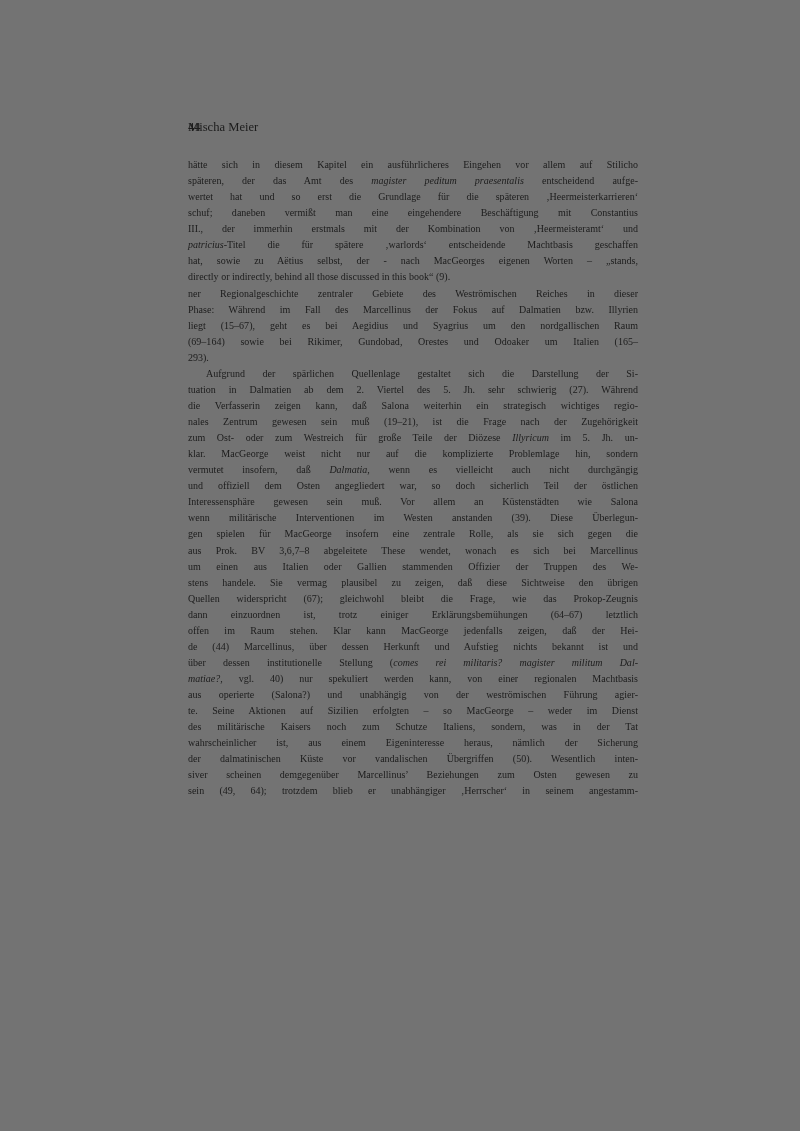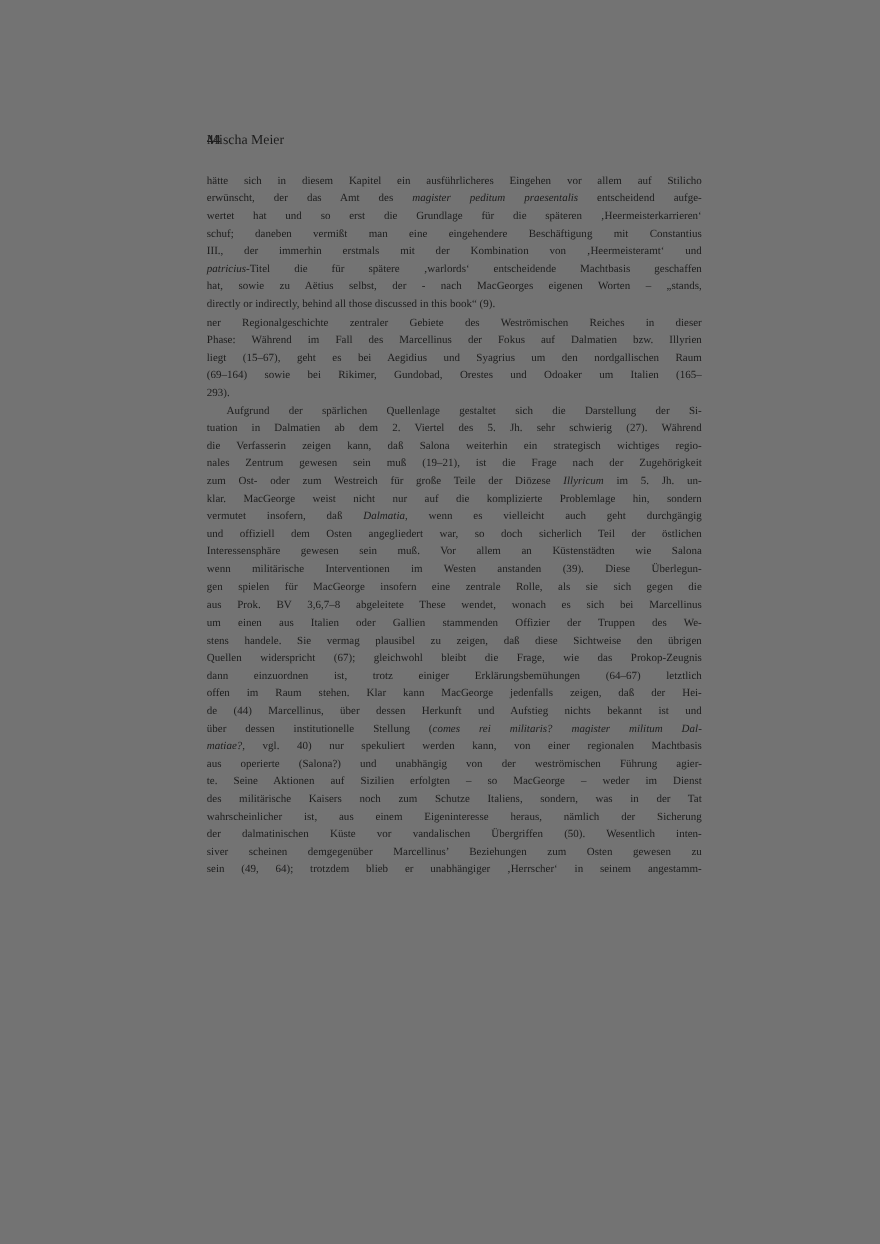--- a/index.html
+++ b/index.html
@@ -69,21 +69,21 @@
 <body>
 
 <div class="sheet">
   <div class="runhead">
     <span class="pagenum">44</span>
     <span class="rh-title">Mischa Meier</span>
   </div>
   <div class="textblock" style="color: rgb(28, 28, 28);">
       <div class="para">
         <div class="line"><span class="rm">hätte sich in diesem Kapitel ein ausführlicheres Eingehen vor allem auf Stilicho</span></div>
-        <div class="line"><span class="rm">erwünscht, der das Amt des </span><span class="it">magister peditum praesentalis</span><span class="rm"> entscheidend aufge-</span></div>
+        <div class="line"><span class="rm">späteren, der das Amt des </span><span class="it">magister peditum praesentalis</span><span class="rm"> entscheidend aufge-</span></div>
         <div class="line"><span class="rm">wertet hat und so erst die Grundlage für die späteren ‚Heermeisterkarrieren‘</span></div>
         <div class="line"><span class="rm">schuf; daneben vermißt man eine eingehendere Beschäftigung mit Constantius</span></div>
         <div class="line"><span class="rm">III., der immerhin erstmals mit der Kombination von ‚Heermeisteramt‘ und</span></div>
         <div class="line"><span class="it">patricius</span><span class="rm">-Titel die für spätere ‚warlords‘ entscheidende Machtbasis geschaffen</span></div>
         <div class="line"><span class="rm">hat, sowie zu Aëtius selbst, der - nach MacGeorges eigenen Worten – „stands,</span></div>
         <div class="line short"><span class="rm">directly or indirectly, behind all those discussed in this book“ (9).</span></div>
       </div>
       <div class="para">
         <div class="line"><span class="rm">ner Regionalgeschichte zentraler Gebiete des Weströmischen Reiches in dieser</span></div>
         <div class="line"><span class="rm">Phase: Während im Fall des Marcellinus der Fokus auf Dalmatien bzw. Illyrien</span></div>
@@ -91,21 +91,21 @@
         <div class="line"><span class="rm">(69–164) sowie bei Rikimer, Gundobad, Orestes und Odoaker um Italien (165–</span></div>
         <div class="line short"><span class="rm">293).</span></div>
       </div>
       <div class="para">
         <div class="line indent"><span class="rm">Aufgrund der spärlichen Quellenlage gestaltet sich die Darstellung der Si-</span></div>
         <div class="line"><span class="rm">tuation in Dalmatien ab dem 2. Viertel des 5. Jh. sehr schwierig (27). Während</span></div>
         <div class="line"><span class="rm">die Verfasserin zeigen kann, daß Salona weiterhin ein strategisch wichtiges regio-</span></div>
         <div class="line"><span class="rm">nales Zentrum gewesen sein muß (19–21), ist die Frage nach der Zugehörigkeit</span></div>
         <div class="line"><span class="rm">zum Ost- oder zum Westreich für große Teile der Diözese </span><span class="it">Illyricum</span><span class="rm"> im 5. Jh. un-</span></div>
         <div class="line"><span class="rm">klar. MacGeorge weist nicht nur auf die komplizierte Problemlage hin, sondern</span></div>
-        <div class="line"><span class="rm">vermutet insofern, daß </span><span class="it">Dalmatia</span><span class="rm">, wenn es vielleicht auch geht durchgängig</span></div>
+        <div class="line"><span class="rm">vermutet insofern, daß </span><span class="it">Dalmatia</span><span class="rm">, wenn es vielleicht auch nicht durchgängig</span></div>
         <div class="line"><span class="rm">und offiziell dem Osten angegliedert war, so doch sicherlich Teil der östlichen</span></div>
         <div class="line"><span class="rm">Interessensphäre gewesen sein muß. Vor allem an Küstenstädten wie Salona</span></div>
         <div class="line"><span class="rm">wenn militärische Interventionen im Westen anstanden (39). Diese Überlegun-</span></div>
         <div class="line"><span class="rm">gen spielen für MacGeorge insofern eine zentrale Rolle, als sie sich gegen die</span></div>
         <div class="line"><span class="rm">aus Prok. BV 3,6,7–8 abgeleitete These wendet, wonach es sich bei Marcellinus</span></div>
         <div class="line"><span class="rm">um einen aus Italien oder Gallien stammenden Offizier der Truppen des We-</span></div>
         <div class="line"><span class="rm">stens handele. Sie vermag plausibel zu zeigen, daß diese Sichtweise den übrigen</span></div>
         <div class="line"><span class="rm">Quellen widerspricht (67); gleichwohl bleibt die Frage, wie das Prokop-Zeugnis</span></div>
         <div class="line"><span class="rm">dann einzuordnen ist, trotz einiger Erklärungsbemühungen (64–67) letztlich</span></div>
         <div class="line"><span class="rm">offen im Raum stehen. Klar kann MacGeorge jedenfalls zeigen, daß der Hei-</span></div>

